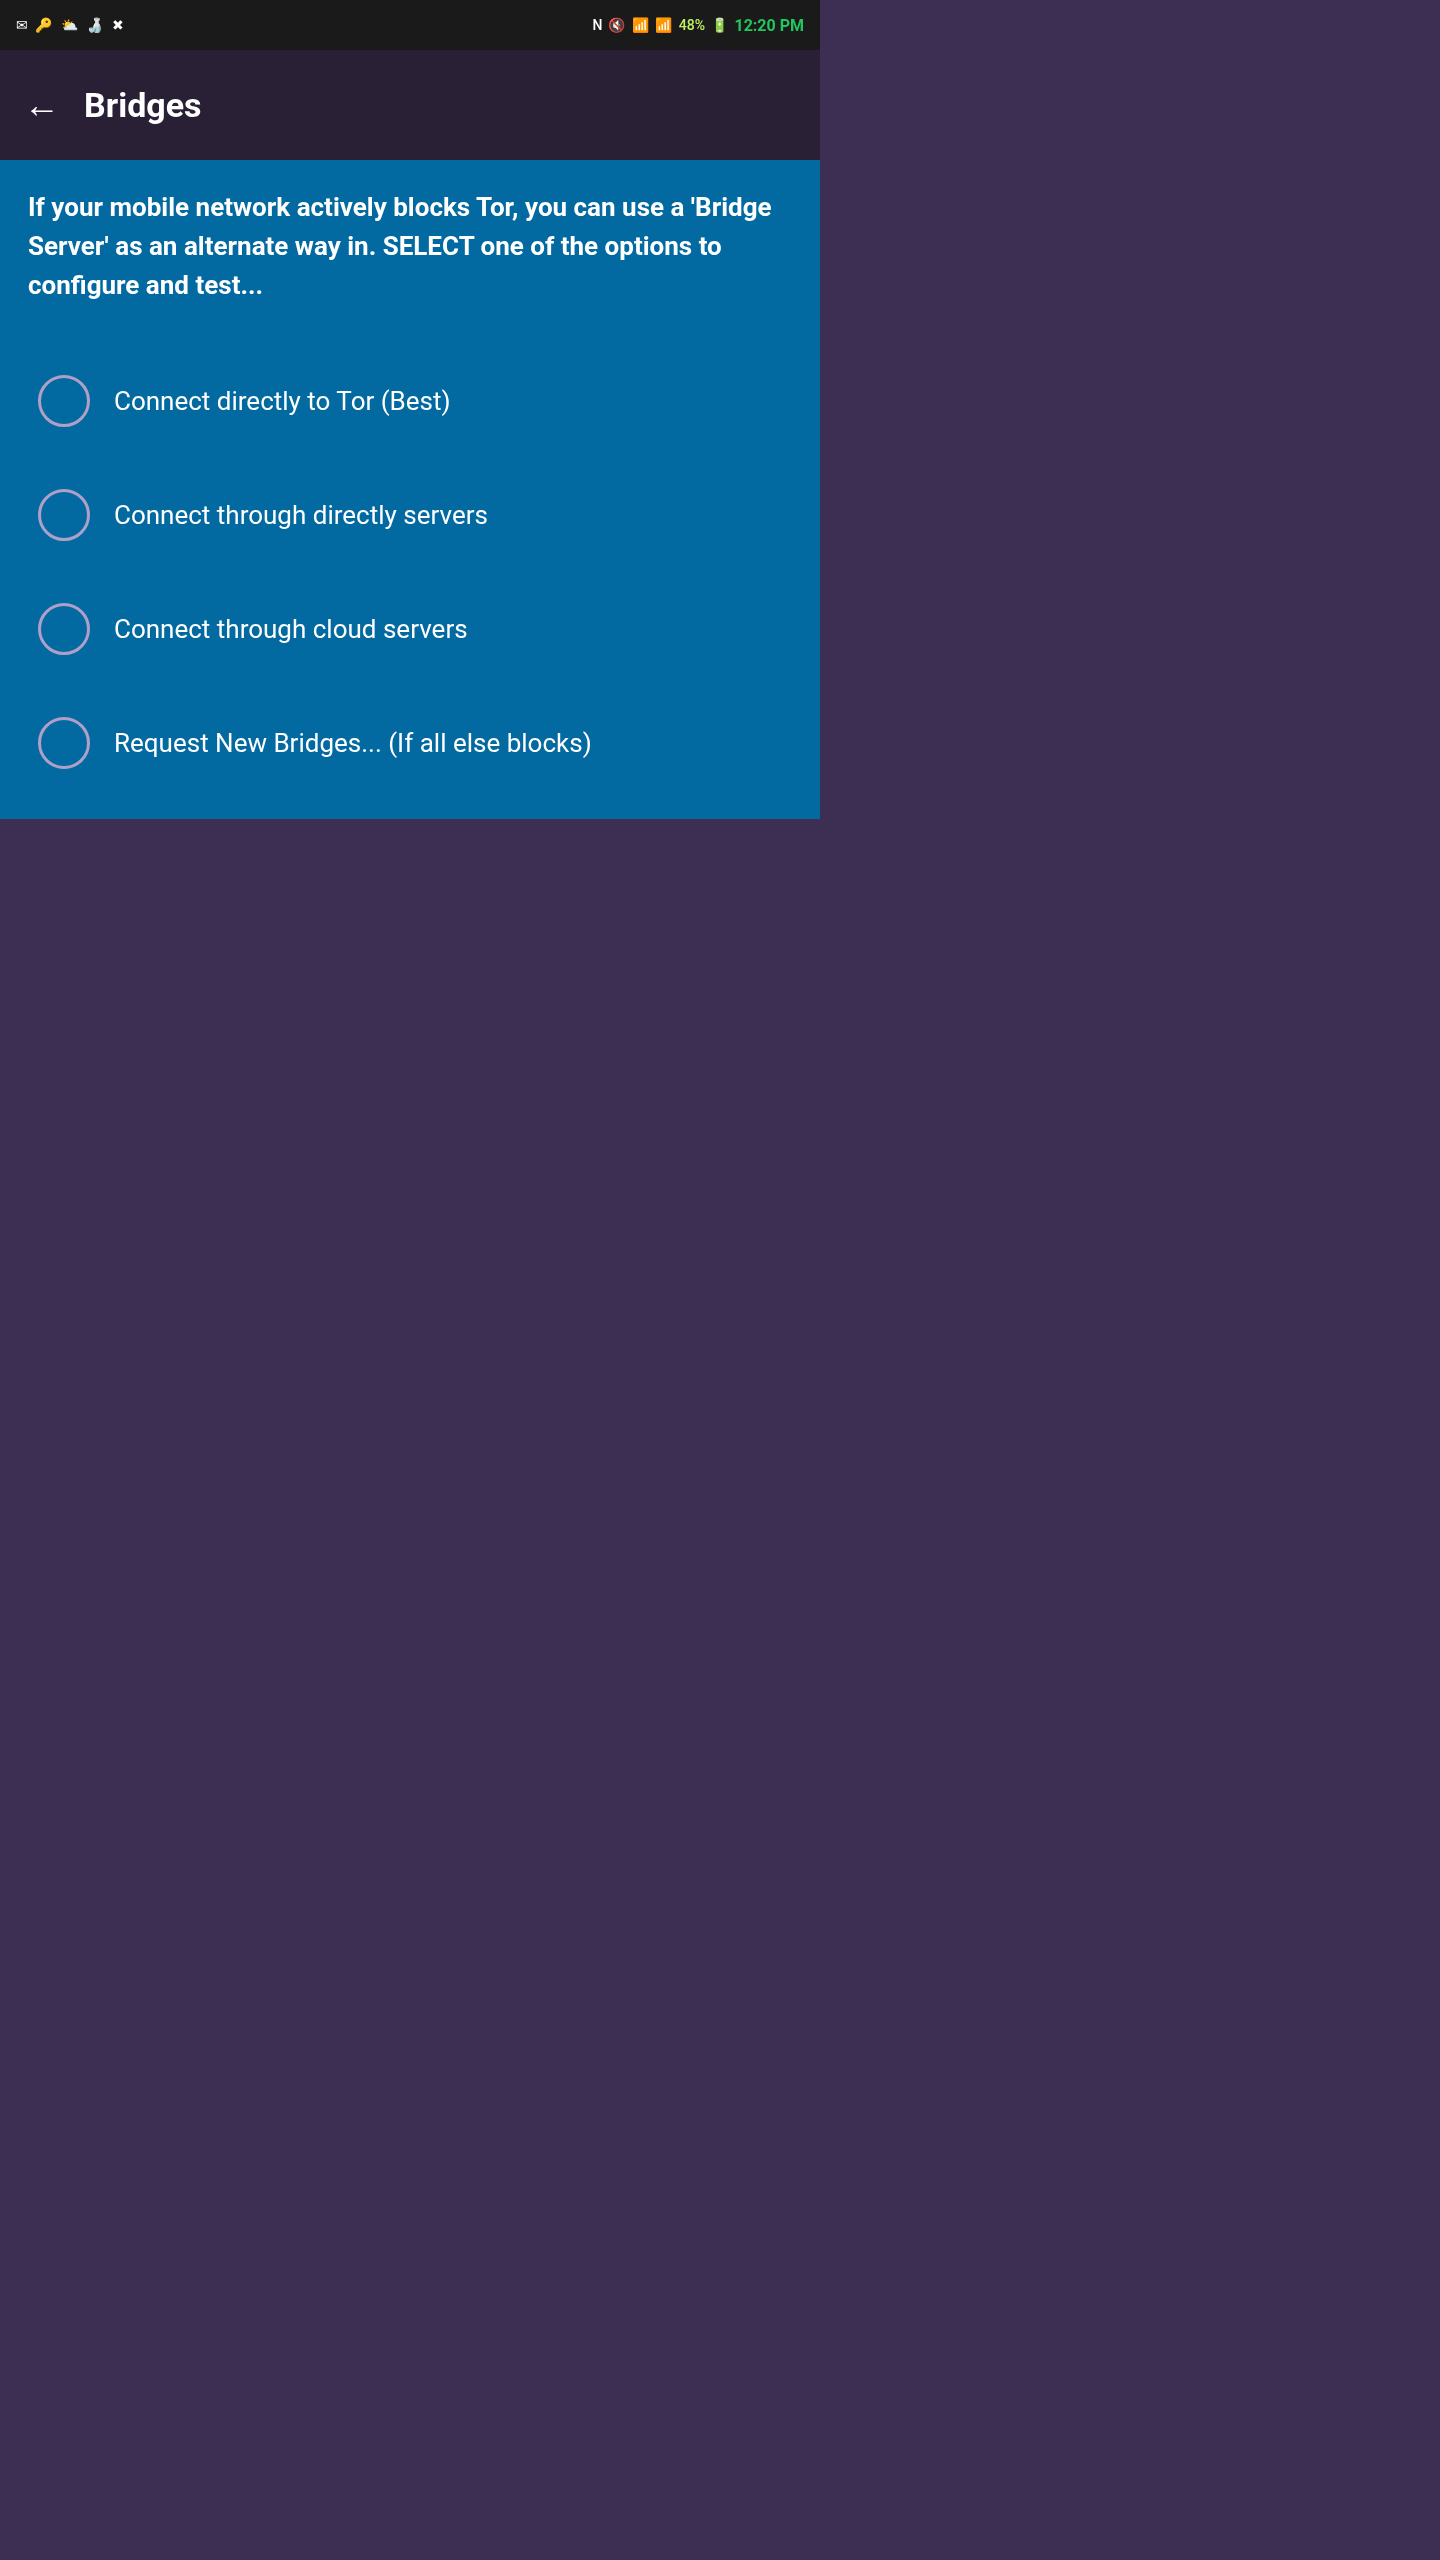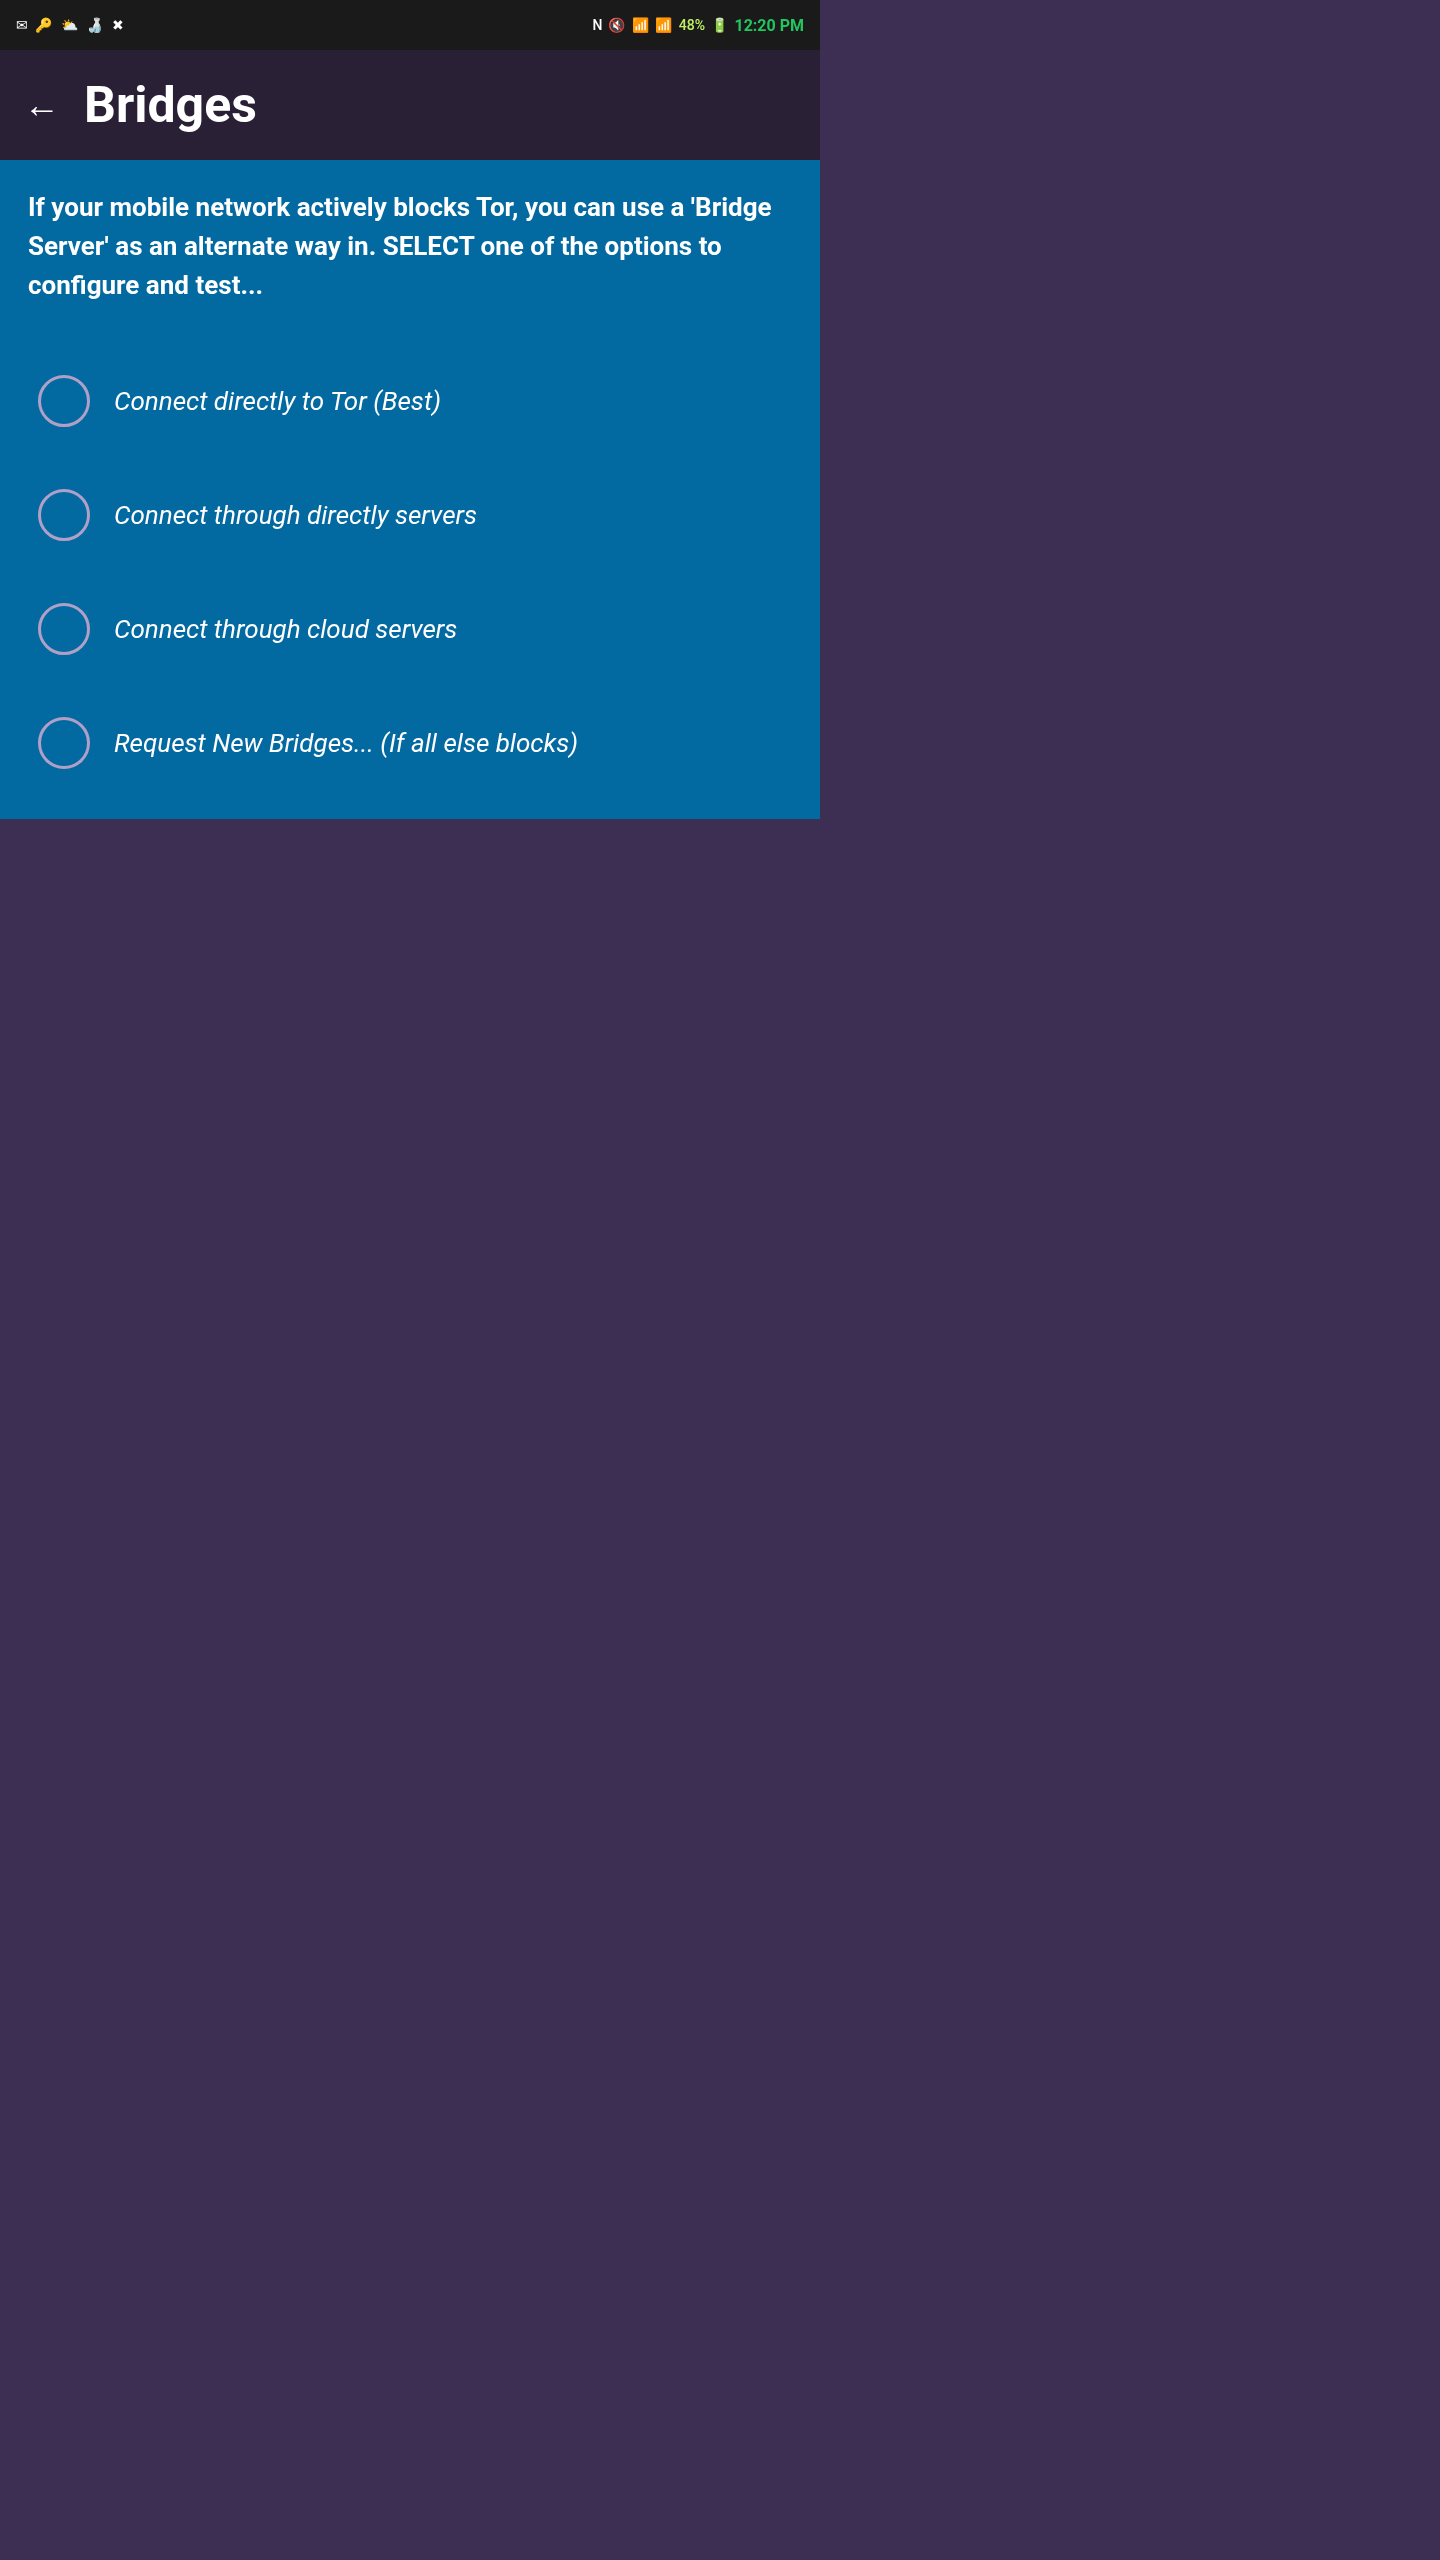--- a/index.html
+++ b/index.html
@@ -76,21 +76,21 @@
       cursor: pointer;
       background: none;
       border: none;
       color: #ffffff;
       display: flex;
       align-items: center;
       justify-content: center;
     }
 
     .app-bar-title {
-      font-size: 50px;
+      font-size: 34px;
       font-weight: bold;
       color: #ffffff;
     }
 
     
     .main-content {
       background-color: #0369a1;
       padding: 28px 28px;
     }
 
@@ -108,21 +108,20 @@
       flex-direction: column;
       gap: 8px;
     }
 
     .radio-item {
       display: flex;
       align-items: center;
       gap: 24px;
       padding: 22px 10px;
       cursor: pointer;
-      font-style: italic;
     }
 
     .radio-circle {
       width: 52px;
       height: 52px;
       border-radius: 50%;
       border: 3px solid #b0a0c8;
       background-color: transparent;
       flex-shrink: 0;
       display: flex;

